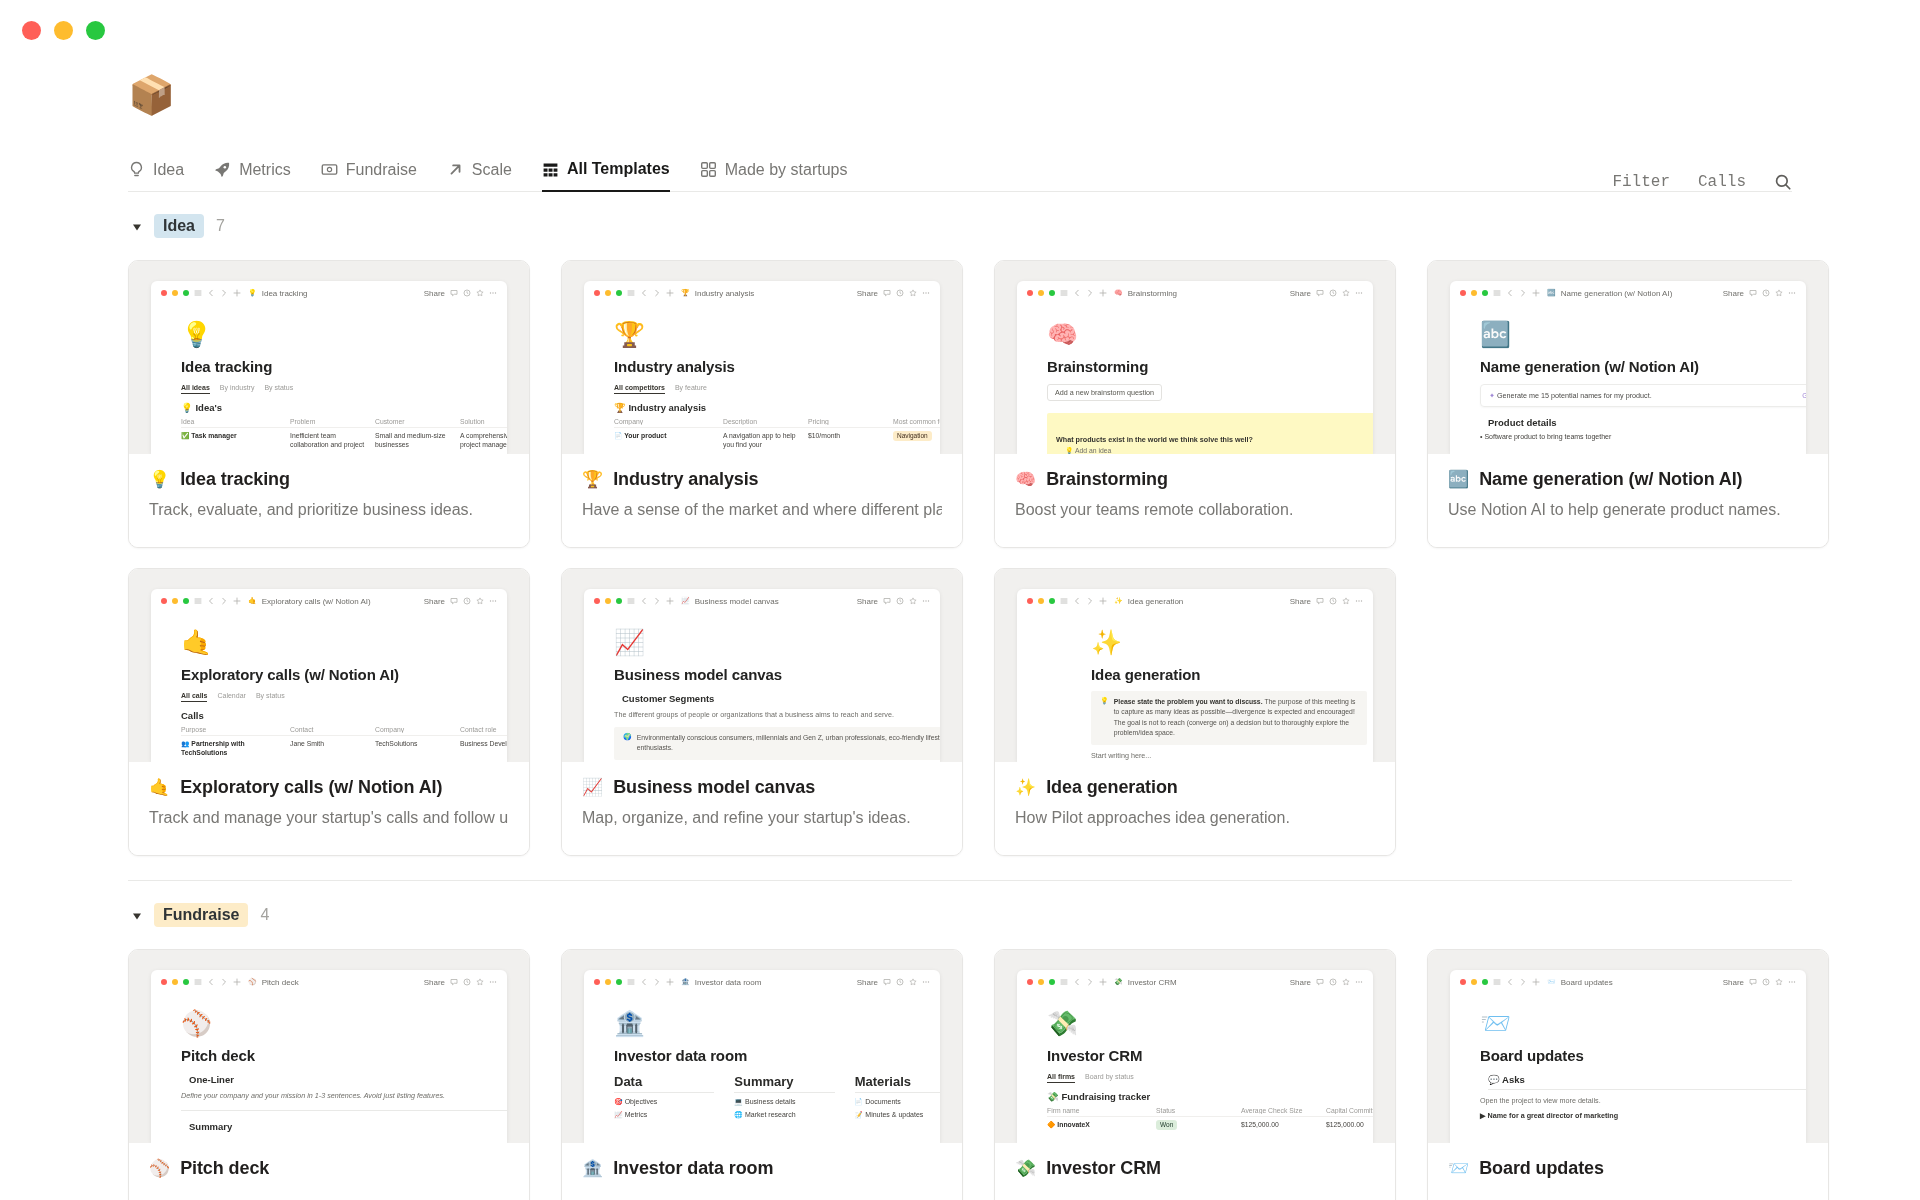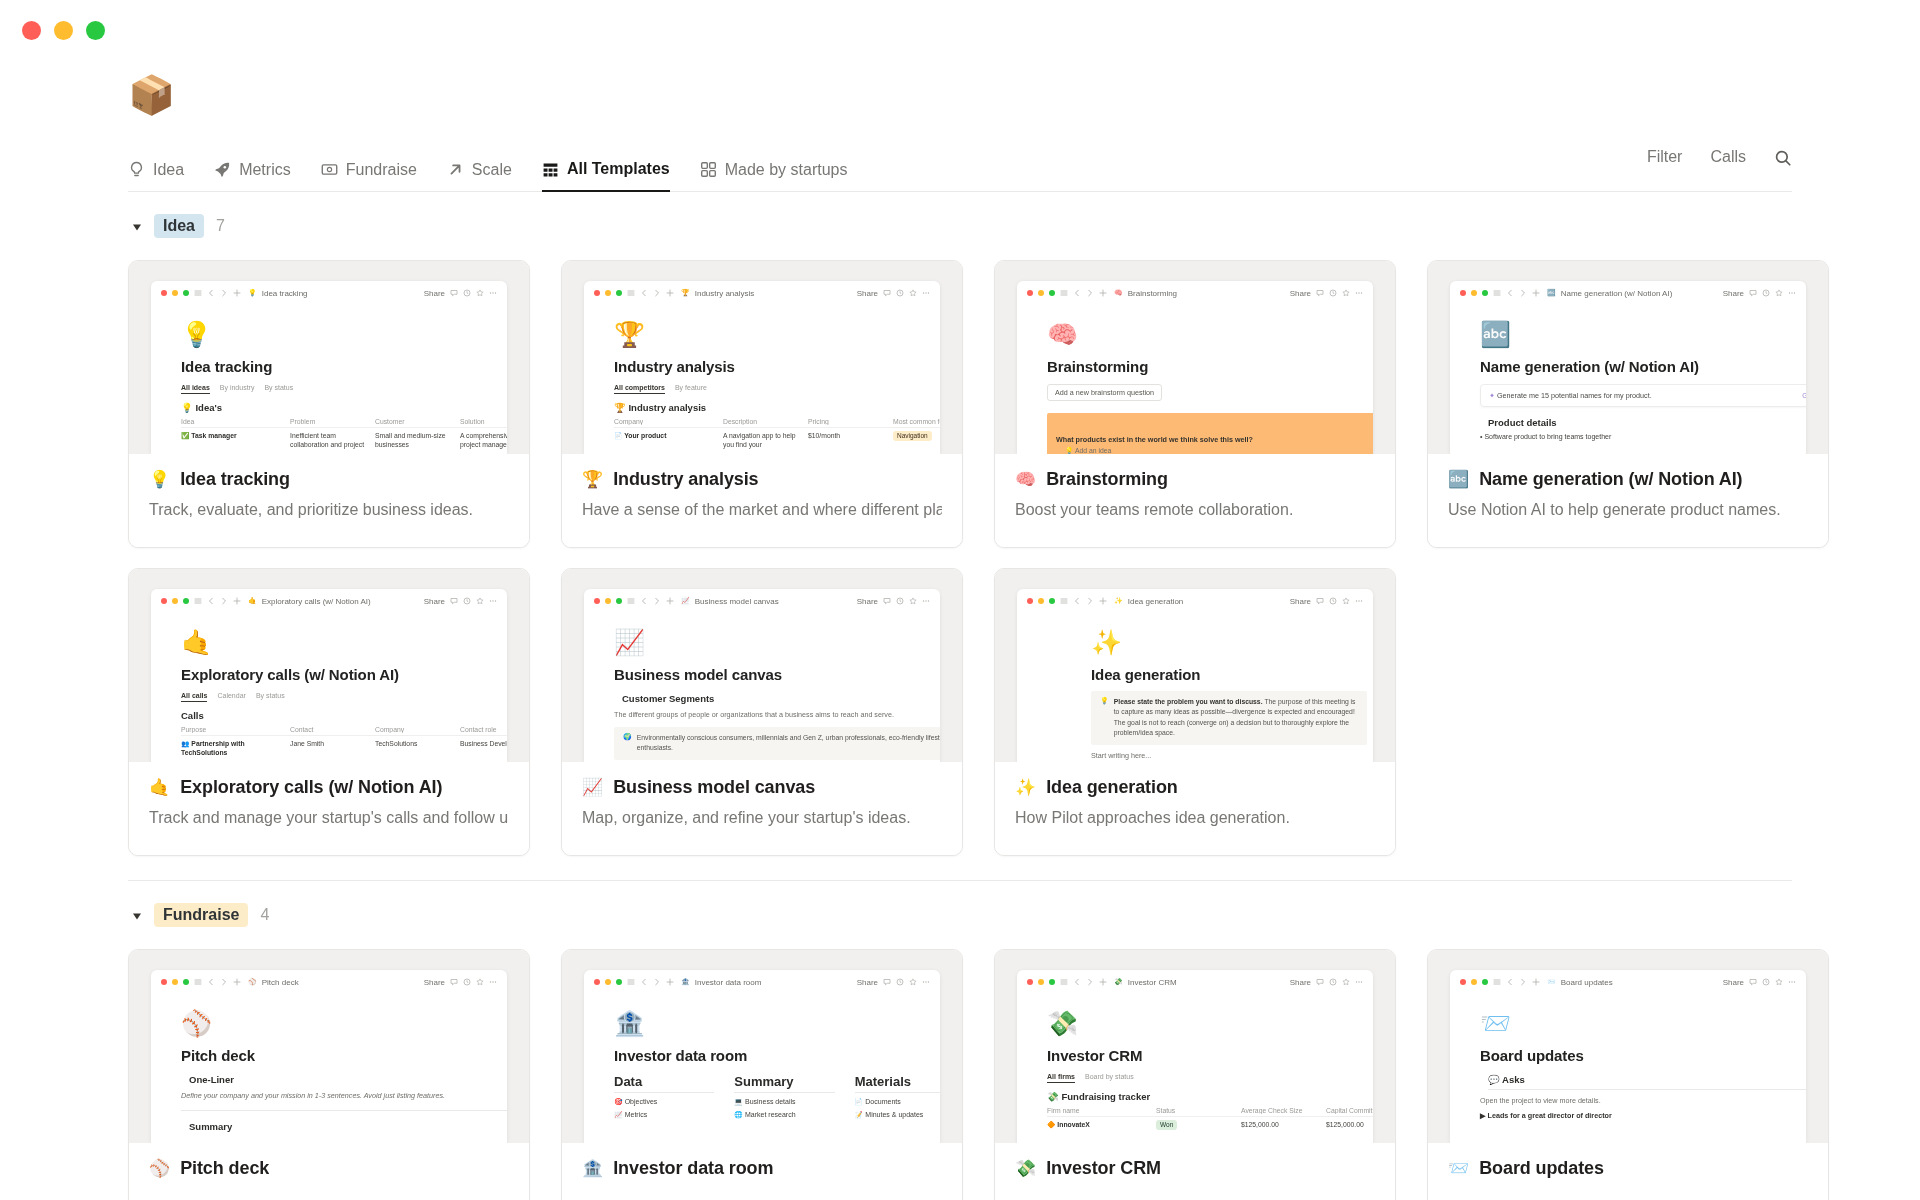--- a/index.html
+++ b/index.html
@@ -19,21 +19,21 @@
   .pkg { font-size:38px; line-height:1; }
   h1 { font-size:40px; font-weight:700; color:#1d1c1a; letter-spacing:-0.4px; }
 
   
   .nav-row { margin-top:34px; height:44px; display:flex; align-items:stretch; border-bottom:1px solid #e9e9e7; }
   .tabs { display:flex; gap:30px; }
   .tab { display:flex; align-items:center; gap:8px; font-size:16px; color:#787774; }
   .tab .ic { width:17px; height:17px; color:#787774; }
   .tab.active { color:#191918; font-weight:700; border-bottom:2px solid #191918; margin-bottom:-1px; }
   .tab.active .ic { color:#191918; }
-  .nav-actions { margin-left:auto; display:flex; align-items:flex-start; gap:28px; font-size:16px; color:#787774; }
+  .nav-actions { margin-left:auto; display:flex; align-items:flex-end; gap:28px; font-size:16px; color:#787774;font-family:Liberation Mono, monospace; }
   .nav-actions .ic { width:18px; height:18px; color:#5f5e5b; }
 
   
   .section.bordered { border-top:1px solid #e9e9e7; margin-top:24px; }
   .sec-head { display:flex; align-items:center; gap:12px; padding:20px 0 0 4px; height:48px; }
   .tri-btn .ic { width:10px; height:10px; color:#37352f; }
   .badge { font-size:16px; font-weight:600; color:#2f3437; padding:3px 9px; border-radius:4px; }
   .count { font-size:16px; color:#a3a29e; }
 
   .grid { margin-top:20px; display:grid; grid-template-columns:repeat(4,402px); gap:20px 31px; }
@@ -63,21 +63,21 @@
   .m-thead .mc { font-size:6.8px; color:#9b9a97; white-space:nowrap; overflow:hidden; flex:0 0 76px; }
   .m-trow { margin-top:3px; }
   .m-trow .mc { font-size:6.8px; color:#45433f; line-height:1.35; overflow:hidden; flex:0 0 76px; }
   .m-thead .mc:first-child, .m-trow .mc:first-child { flex:0 0 100px; }
   .m-trow .mc:first-child { font-weight:700; color:#2d2c2a; }
   .tag { display:inline-block; border-radius:3px; padding:1px 4px; font-size:6.5px; font-weight:400; }
   .tag-green { background:#dbeddb; color:#1c3829; }
   .tag-yellow { background:#fdecc8; color:#402c1b; }
   .m-btn { margin-top:9px; display:inline-block; font-size:7.2px; color:#57564f;
     border:1px solid #e3e2df; border-radius:3px; padding:3px 7px; background:#fff; }
-  .m-q { margin-top:12px; background:#fdba74; width:116%; padding:22px 9px; border-radius:2px; }
+  .m-q { margin-top:12px; background:#fef9c3; width:116%; padding:22px 9px; border-radius:2px; }
   .m-qt { font-size:7.2px; font-weight:700; color:#34332f; }
   .m-qs { font-size:6.8px; color:#6f6e69; margin-top:3px; padding-left:9px; }
   .m-ai { margin-top:9px; width:116%; display:flex; align-items:center; border:1px solid #ececea;
     border-radius:4px; box-shadow:0 1px 2px rgba(15,15,15,.04); padding:6px 8px; }
   .m-ai-t { font-size:7.2px; color:#4c4b48; }
   .m-ai-t::before { content:"✦ "; color:#a18ad6; }
   .m-ai-a { margin-left:auto; font-size:6.8px; color:#9b7fd4; }
   .m-h { margin-top:10px; font-size:9.5px; font-weight:700; color:#2b2b29;margin-left:8px; }
   .m-h.rule { border-bottom:1px solid #e9e9e7; padding-bottom:4px; width:116%; }
   .m-italic { margin-top:6px; font-size:7.2px; font-style:italic; color:#6f6e69; }
@@ -888,21 +888,21 @@
                   </svg>
                   <svg class="ic">
                     <use href="#i-dots"></use>
                   </svg>
                 </div>
                 <div class="m-body">
                   <div class="m-emoji">📨</div>
                   <div class="m-title">Board updates</div>
                   <div class="m-h rule">💬 Asks</div>
                   <div class="m-para">Open the project to view more details.</div>
-                  <div class="m-toggle">▶  Leads for a great director of director</div>
+                  <div class="m-toggle">▶  Name for a great director of marketing</div>
                 </div>
               </div>
             </div>
             <div class="card-footer">
               <div class="f-title">
                 <span class="f-emoji">📨</span>
                 <span class="f-text">Board updates</span>
               </div>
               <div class="f-desc"></div>
             </div>

